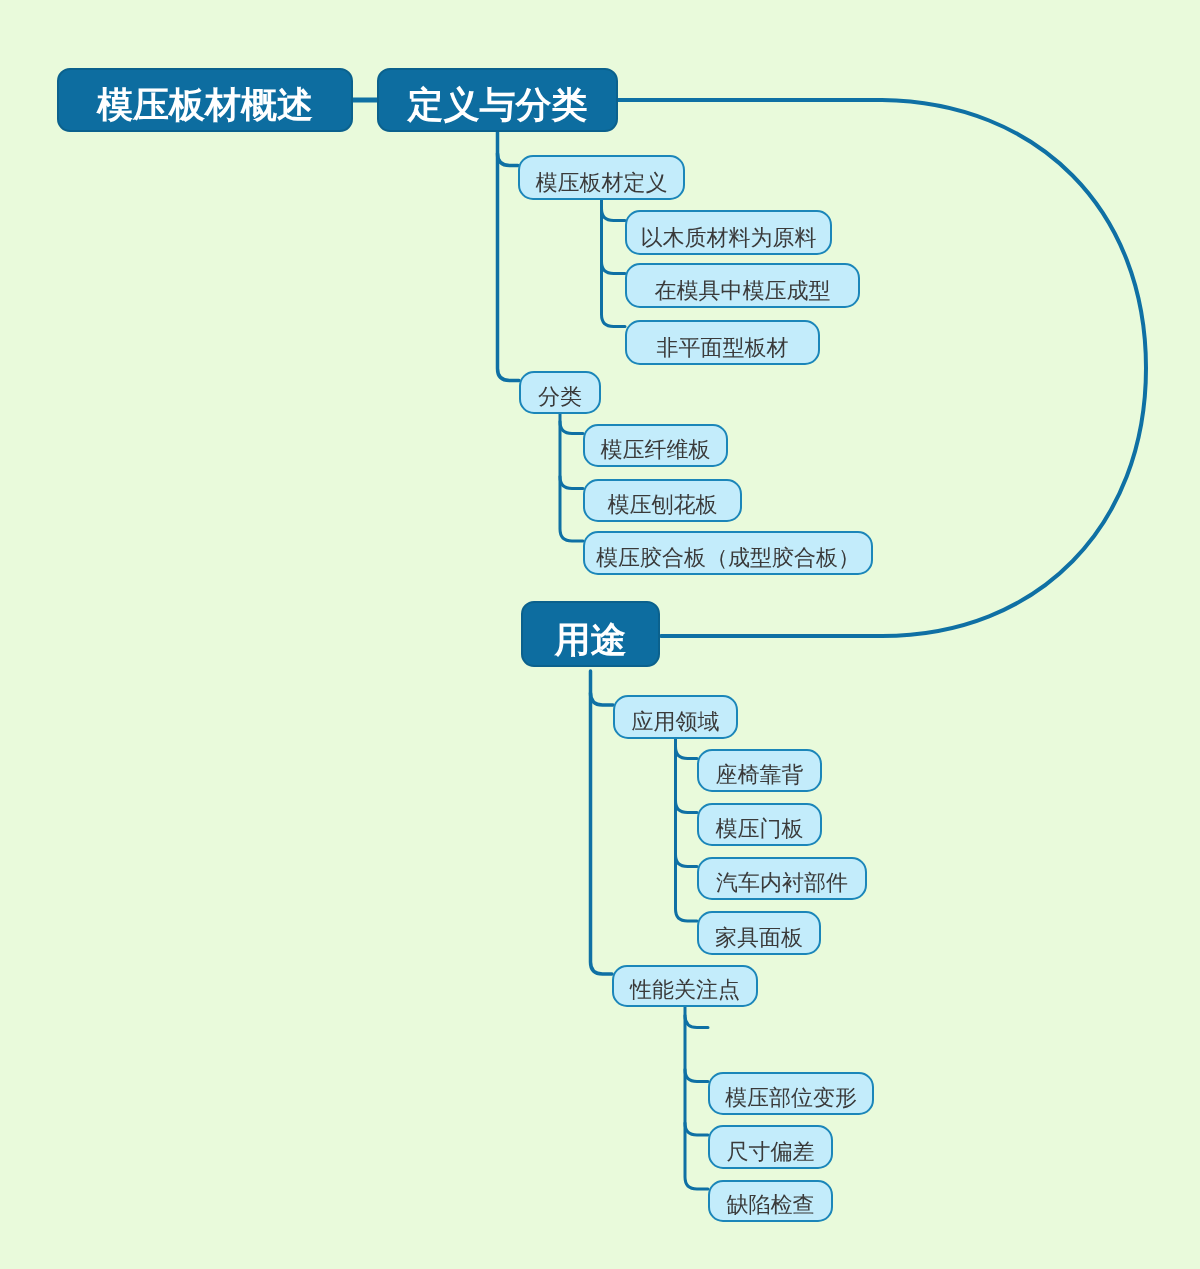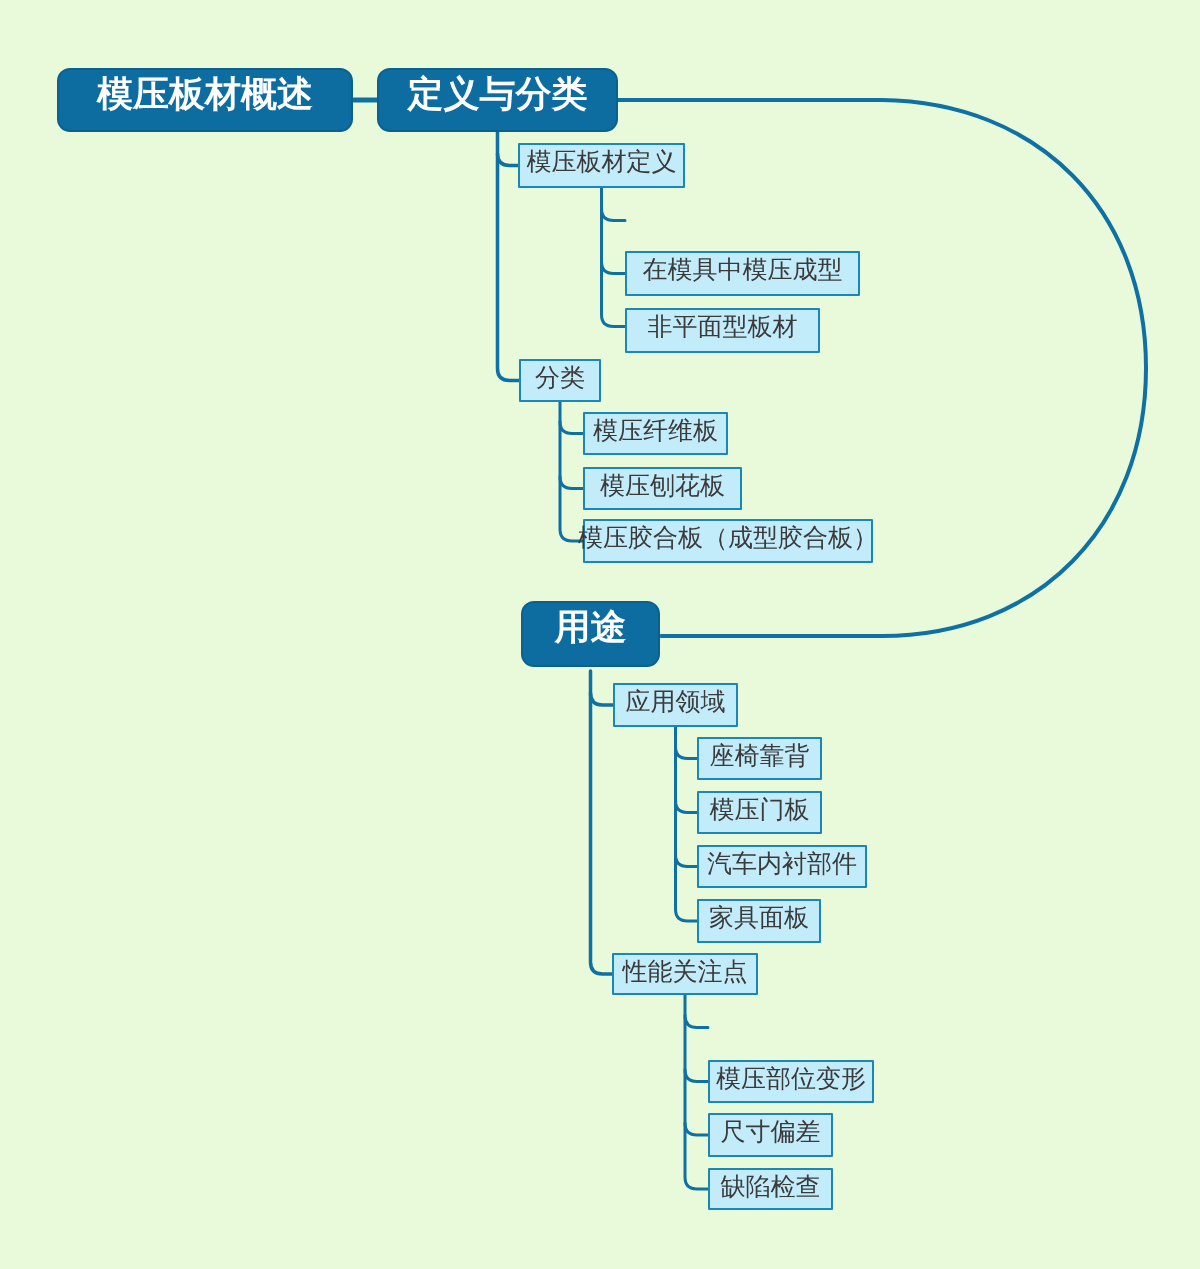--- a/index.html
+++ b/index.html
@@ -32,39 +32,40 @@
   }
   .connector-layer path{
     fill:none;
     stroke:var(--connector);
     stroke-linecap:round;
   }
   .topic{
     position:absolute;
     box-sizing:border-box;
     display:flex;
-    align-items:flex-start;
+    align-items:flex-end;
     justify-content:center;
     white-space:nowrap;
   }
   .topic.main{
     background:var(--main-topic-fill);
     border:2px solid var(--main-topic-border);
     border-radius:13px;
     color:var(--main-topic-text);
     font-size:36px;
     font-weight:bold;
   }
   .topic.sub{
     background:var(--subtopic-fill);
     border:2.5px solid var(--subtopic-border);
-    border-radius:1px;
+    border-radius:15px;
     color:var(--subtopic-text);
-    font-size:25px;
+    font-size:22px;
     font-weight:normal;
+    margin-top:12px;
   }
 </style>
 </head>
 <body>
 
 <div class="canvas">
 
   <svg class="connector-layer" viewBox="0 0 1200 1269" aria-hidden="true">
 
     <path d="M 353 100 H 377" stroke-width="5"></path>
@@ -101,20 +102,23 @@
   </div>
 
   <div class="topic main" style="left:377px;top:68px;width:241px;height:64px">
     <span>定义与分类</span>
   </div>
 
   <div class="topic sub" style="left:518px;top:143px;width:167px;height:45px">
     <span>模压板材定义</span>
   </div>
 
+  <div class="topic sub" style="left:625px;top:198px;width:207px;height:45px">
+    <span>以木质材料为原料</span>
+  </div>
 
   <div class="topic sub" style="left:625px;top:251px;width:235px;height:45px">
     <span>在模具中模压成型</span>
   </div>
 
   <div class="topic sub" style="left:625px;top:308px;width:195px;height:45px">
     <span>非平面型板材</span>
   </div>
 
   <div class="topic sub" style="left:519px;top:359px;width:82px;height:43px">

